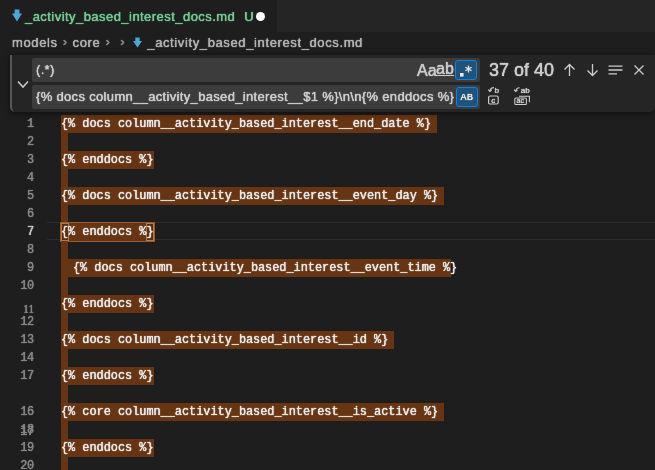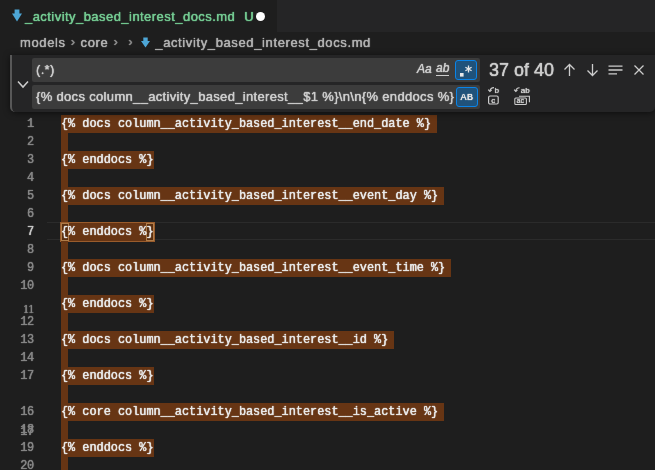--- a/index.html
+++ b/index.html
@@ -33,41 +33,41 @@
   #widget { left:10px; top:55px; width:645px; height:57px; background:#252526;
     border-left:2px solid #585858; border-radius:0 0 5px 5px;
     box-shadow:0 1px 6px rgba(0,0,0,0.55); color:#cccccc; }
   #chev { position:absolute; left:5px; top:25px; }
   .inputbox { position:absolute; left:20px; width:448px; height:24px;
     background:#3c3c3c; border-radius:2px; }
   #find { top:3px; }
   #repl { top:30px; }
   .intext { position:absolute; left:4px; top:0; height:24px; line-height:24px;
     color:#cccccc; font-size:13px; white-space:pre; letter-spacing:0.33px; }
-  .opt { position:absolute; color:#cccccc; font-size:12px;font-style:italic; }
+  .opt { position:absolute; color:#cccccc; font-size:16px; }
   .optbtn { position:absolute; width:22px; height:20px; top:2px;
     background:#20527a; border:1px solid #0a84e8; border-radius:3px;
     color:#e8e8e8; text-align:center; }
   #count { position:absolute; left:477px; top:3px; height:24px; line-height:24px;
     font-size:18px; color:#cccccc; }
   .icon { position:absolute; }
 </style>
 </head>
 <body>
 <div class="abs" id="tabbar"></div>
 <div class="abs" id="tab">
   <svg class="icon" style="position:static;margin-left:12px;margin-top:-1px;" width="10" height="13" viewBox="0 0 10 13">
     <path d="M2.6 0.5 L7.4 0.5 L7.4 4.6 L10 4.6 L5 12.5 L0 4.6 L2.6 4.6 Z" fill="#4da6d6"></path>
   </svg>
   <span id="tablabel">_activity_based_interest_docs.md</span>
   <span id="tabU">U</span>
   <div id="tabdot"></div>
 </div>
 <div class="abs" id="crumb">
-  <span style="margin-left:20px;">models</span>
+  <span style="margin-left:12px;">models</span>
     <span class="sep">›</span>
     <span>core</span>
     <span class="sep">›</span>
     <span class="sep">›</span>
   <svg width="9" height="11" viewBox="0 0 9 11" style="margin:0 5px 0 3px;">
     <path d="M2.3 0.5 L6.7 0.5 L6.7 3.9 L9 3.9 L4.5 10.5 L0 3.9 L2.3 3.9 Z" fill="#4da6d6"></path>
   </svg>
   <span>_activity_based_interest_docs.md</span>
 </div>
 
@@ -119,21 +119,21 @@
   <div class="ln" style="top:348px;">16</div>
   <div class="ln" style="top:368px;">17</div>
   <div class="ln" style="top:366px;">18</div>
   <div class="ln" style="top:384px;">19</div>
   <div class="ln" style="top:402px;">20</div>
 
   <div class="cl" style="top:60px;">{% docs column__activity_based_interest__end_date %}</div>
   <div class="cl" style="top:96px;">{% enddocs %}</div>
   <div class="cl" style="top:132px;">{% docs column__activity_based_interest__event_day %}</div>
   <div class="cl" style="top:168px;">{% enddocs %}</div>
-  <div class="cl" style="top:204px;">{% docs column__activity_based_interest__event_time %}</div>
+  <div class="cl" style="top:204px;padding-left:12px;">{% docs column__activity_based_interest__event_time %}</div>
   <div class="cl" style="top:240px;">{% enddocs %}</div>
   <div class="cl" style="top:276px;">{% docs column__activity_based_interest__id %}</div>
   <div class="cl" style="top:312px;">{% enddocs %}</div>
   <div class="cl" style="top:348px;">{% core column__activity_based_interest__is_active %}</div>
   <div class="cl" style="top:384px;">{% enddocs %}</div>
 </div>
 
 <div class="abs" id="widget">
   <svg id="chev" width="12" height="9" viewBox="0 0 12 9">
     <path d="M1 1.4 L6 7 L11 1.4" stroke="#cccccc" stroke-width="1.5" fill="none"></path>

